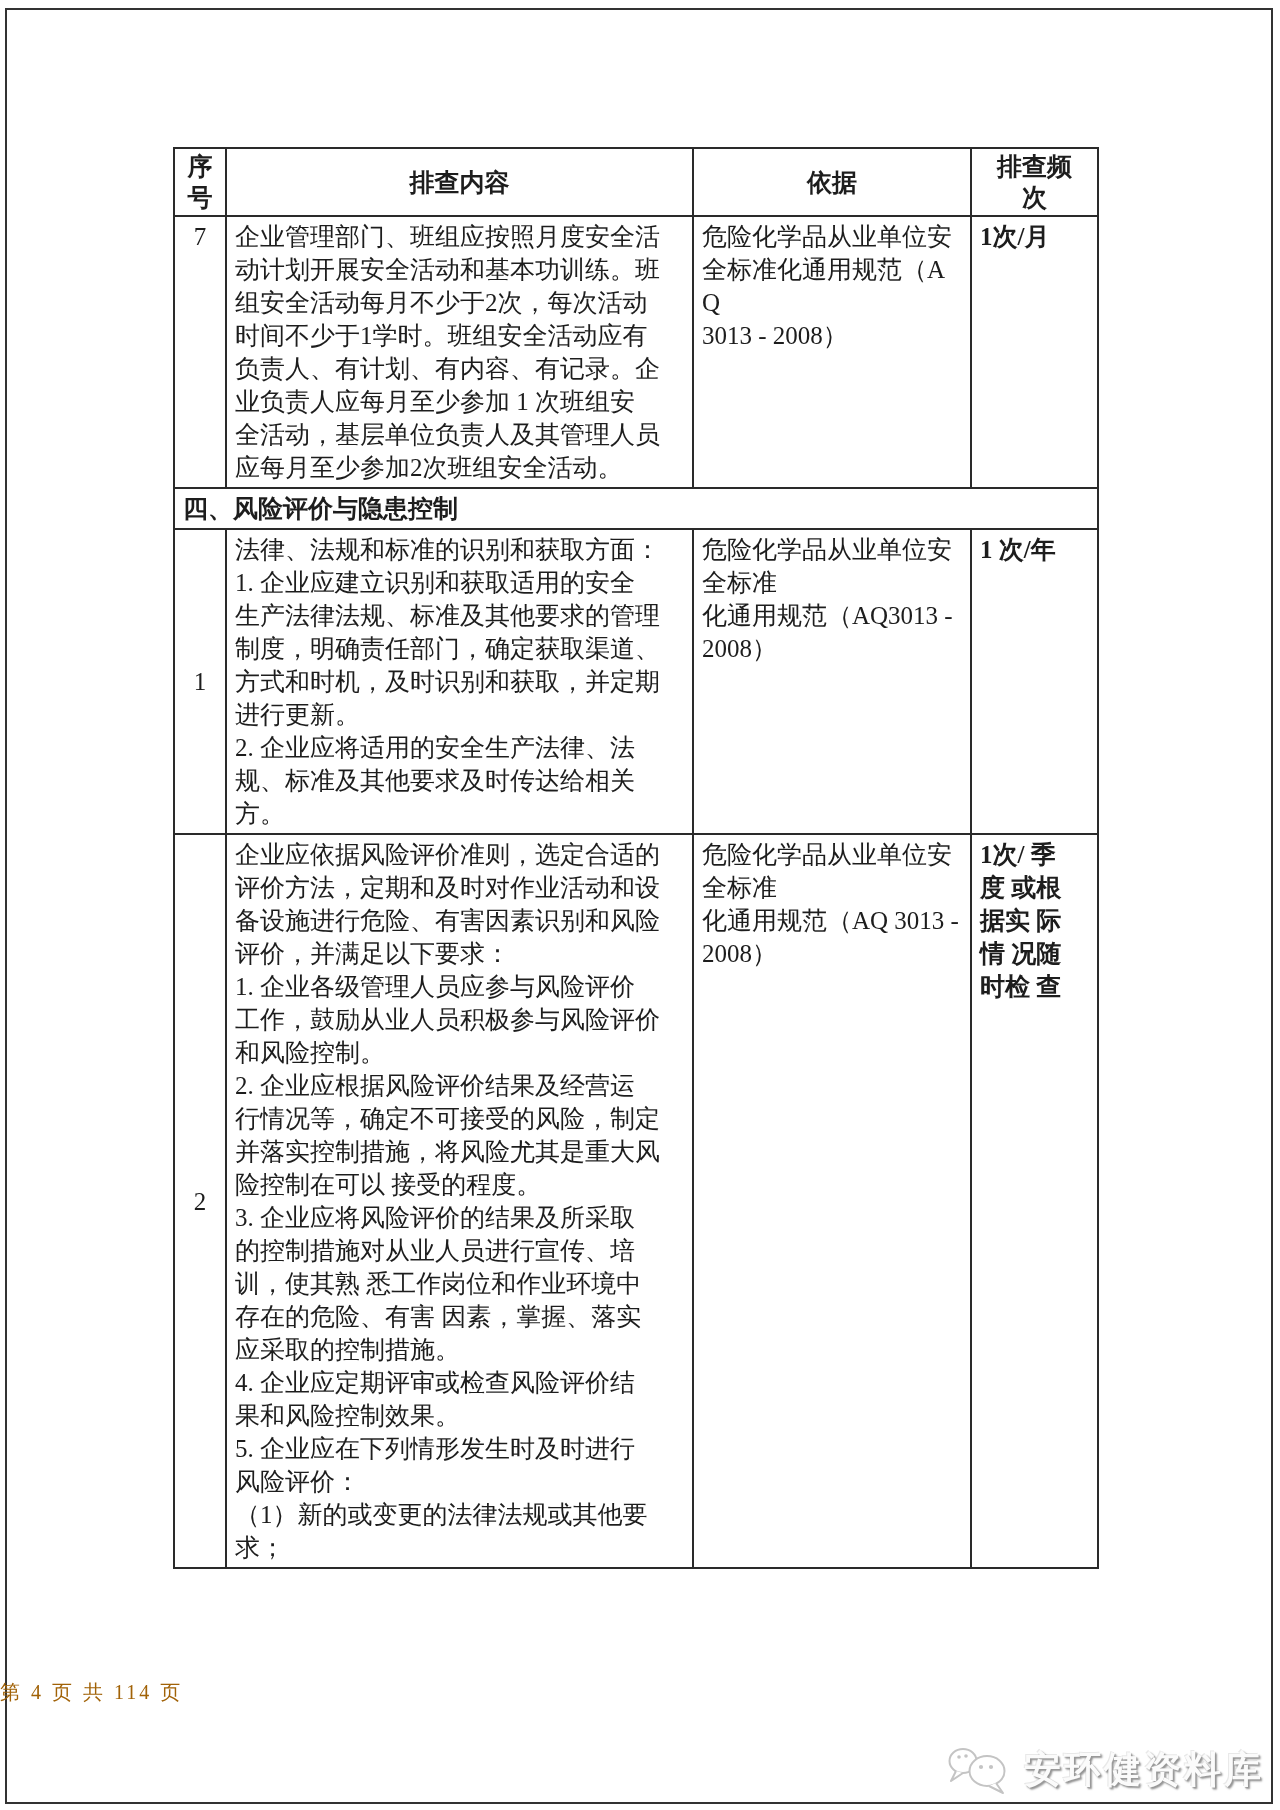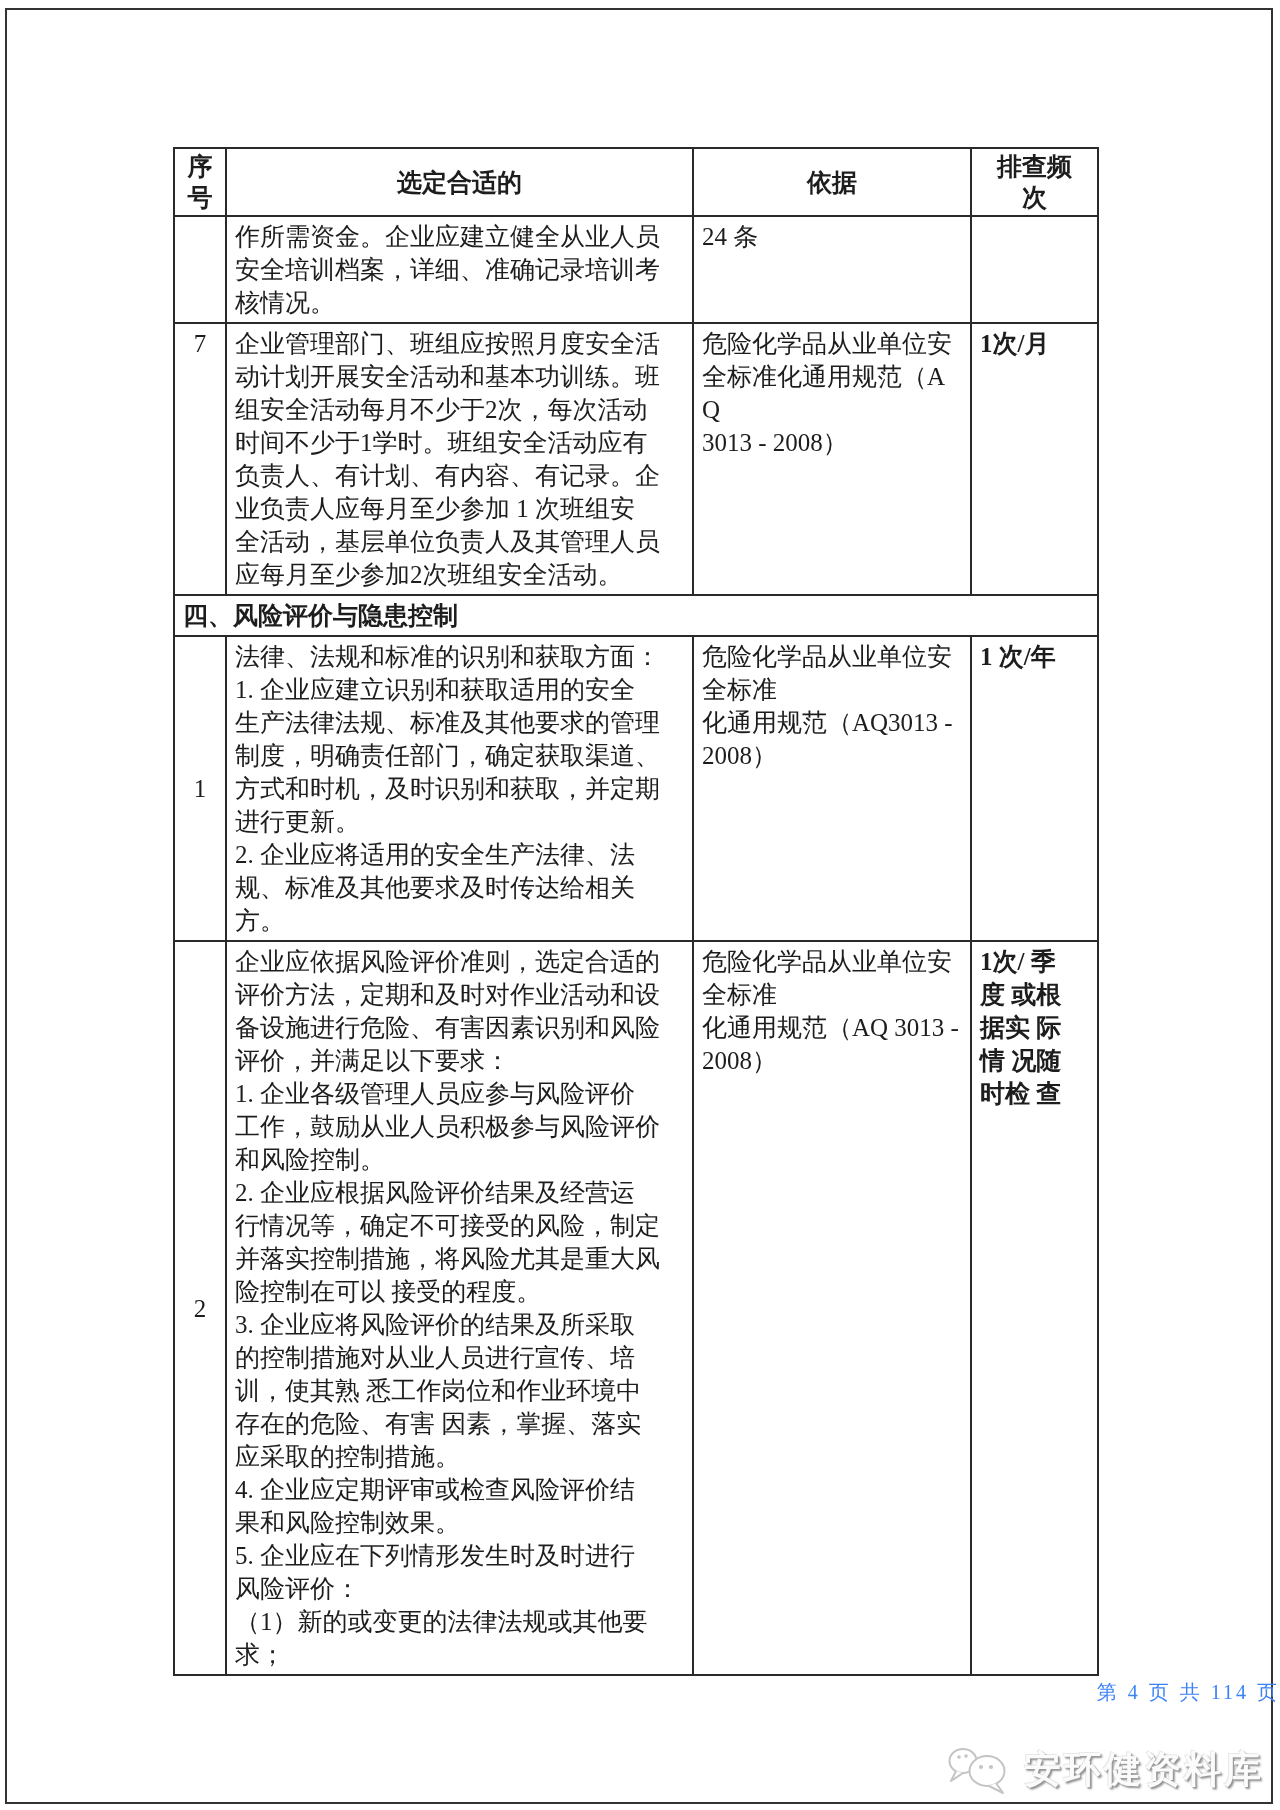--- a/index.html
+++ b/index.html
@@ -45,24 +45,24 @@
   td.freq { padding:3px 5px;font-weight:bold; }
   td.section-cell {
     font-weight:bold;
     line-height:35px;
     padding:2px 6px;
     border-radius:18px;
   }
   .footer {
     position:absolute; left:0; top:1679px;
     width:1280px;
-    text-align:right;
+    text-align:left;
     font-size:20px;
     letter-spacing:3px;
-    color:#3b82f6;
+    color:#a16207;
   }
   .watermark {
     position:absolute; top:1740px; right:16px;
     display:flex; align-items:center; gap:12px;
   }
   .watermark-text {
     font-size:37px;
     font-weight:bold;
     letter-spacing:3px;
     color:#fbfbfb;
@@ -78,35 +78,27 @@
   <colgroup>
     <col style="width:52px">
     <col style="width:467px">
     <col style="width:278px">
     <col style="width:127px">
   </colgroup>
   <thead>
     <tr>
       <th>序
 号</th>
-      <th>选定合适的</th>
+      <th>排查内容</th>
       <th>依据</th>
       <th>排查频
 次</th>
     </tr>
   </thead>
   <tbody>
-    <tr>
-      <td class="num"></td>
-      <td class="content">作所需资金。企业应建立健全从业人员
-安全培训档案，详细、准确记录培训考
-核情况。</td>
-      <td class="basis">24 条</td>
-      <td class="freq"></td>
-    </tr>
     <tr>
       <td class="num">7</td>
       <td class="content">企业管理部门、班组应按照月度安全活
 动计划开展安全活动和基本功训练。班
 组安全活动每月不少于2次，每次活动
 时间不少于1学时。班组安全活动应有
 负责人、有计划、有内容、有记录。企
 业负责人应每月至少参加 1 次班组安
 全活动，基层单位负责人及其管理人员
 应每月至少参加2次班组安全活动。</td>

